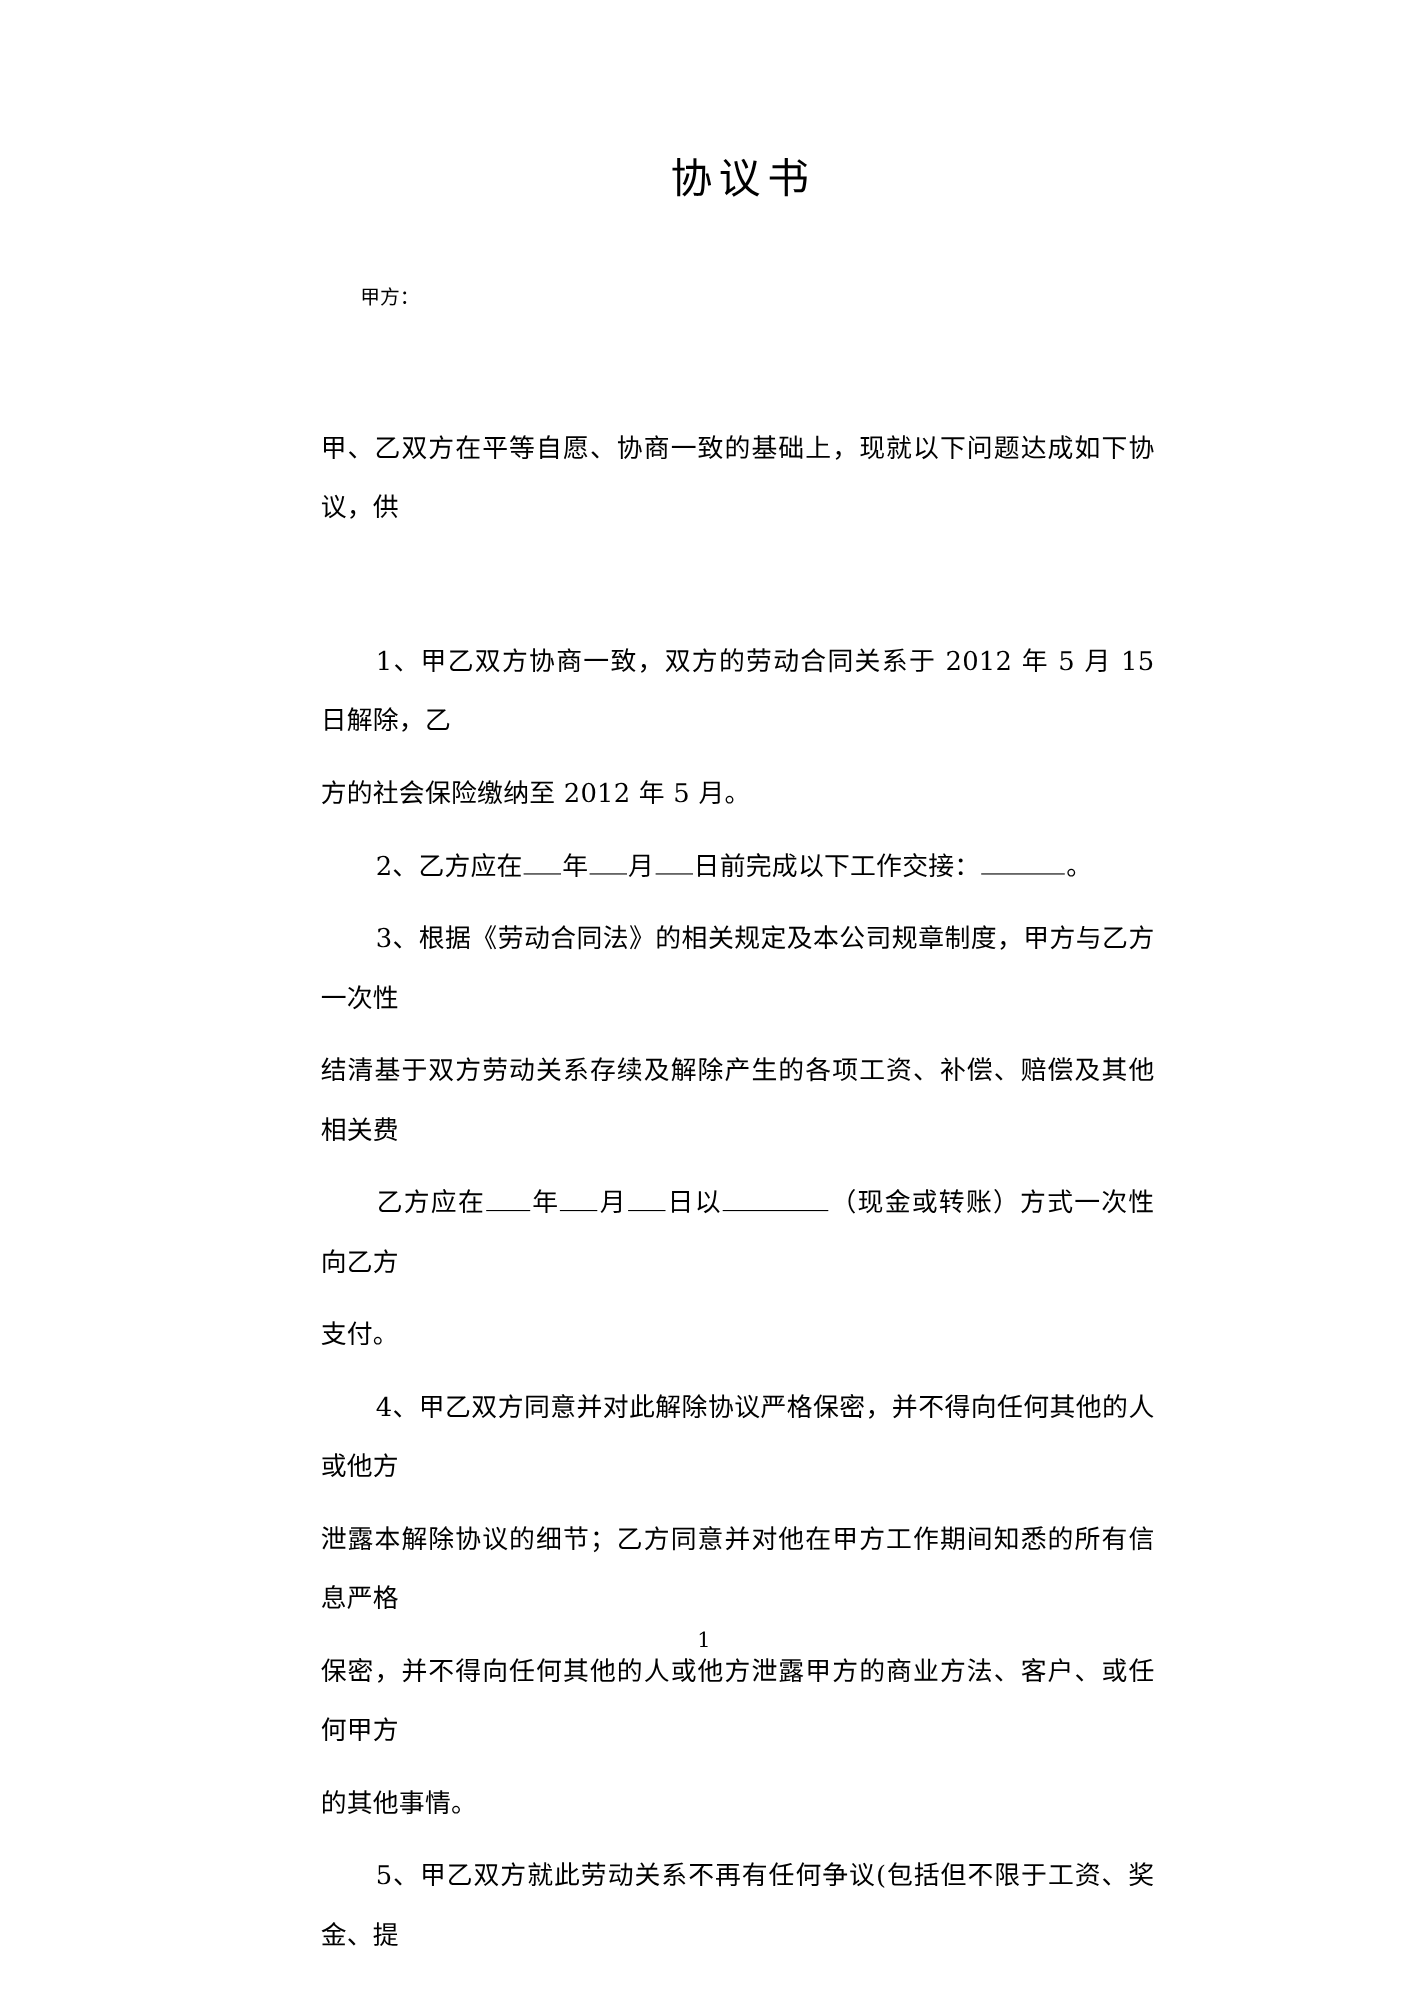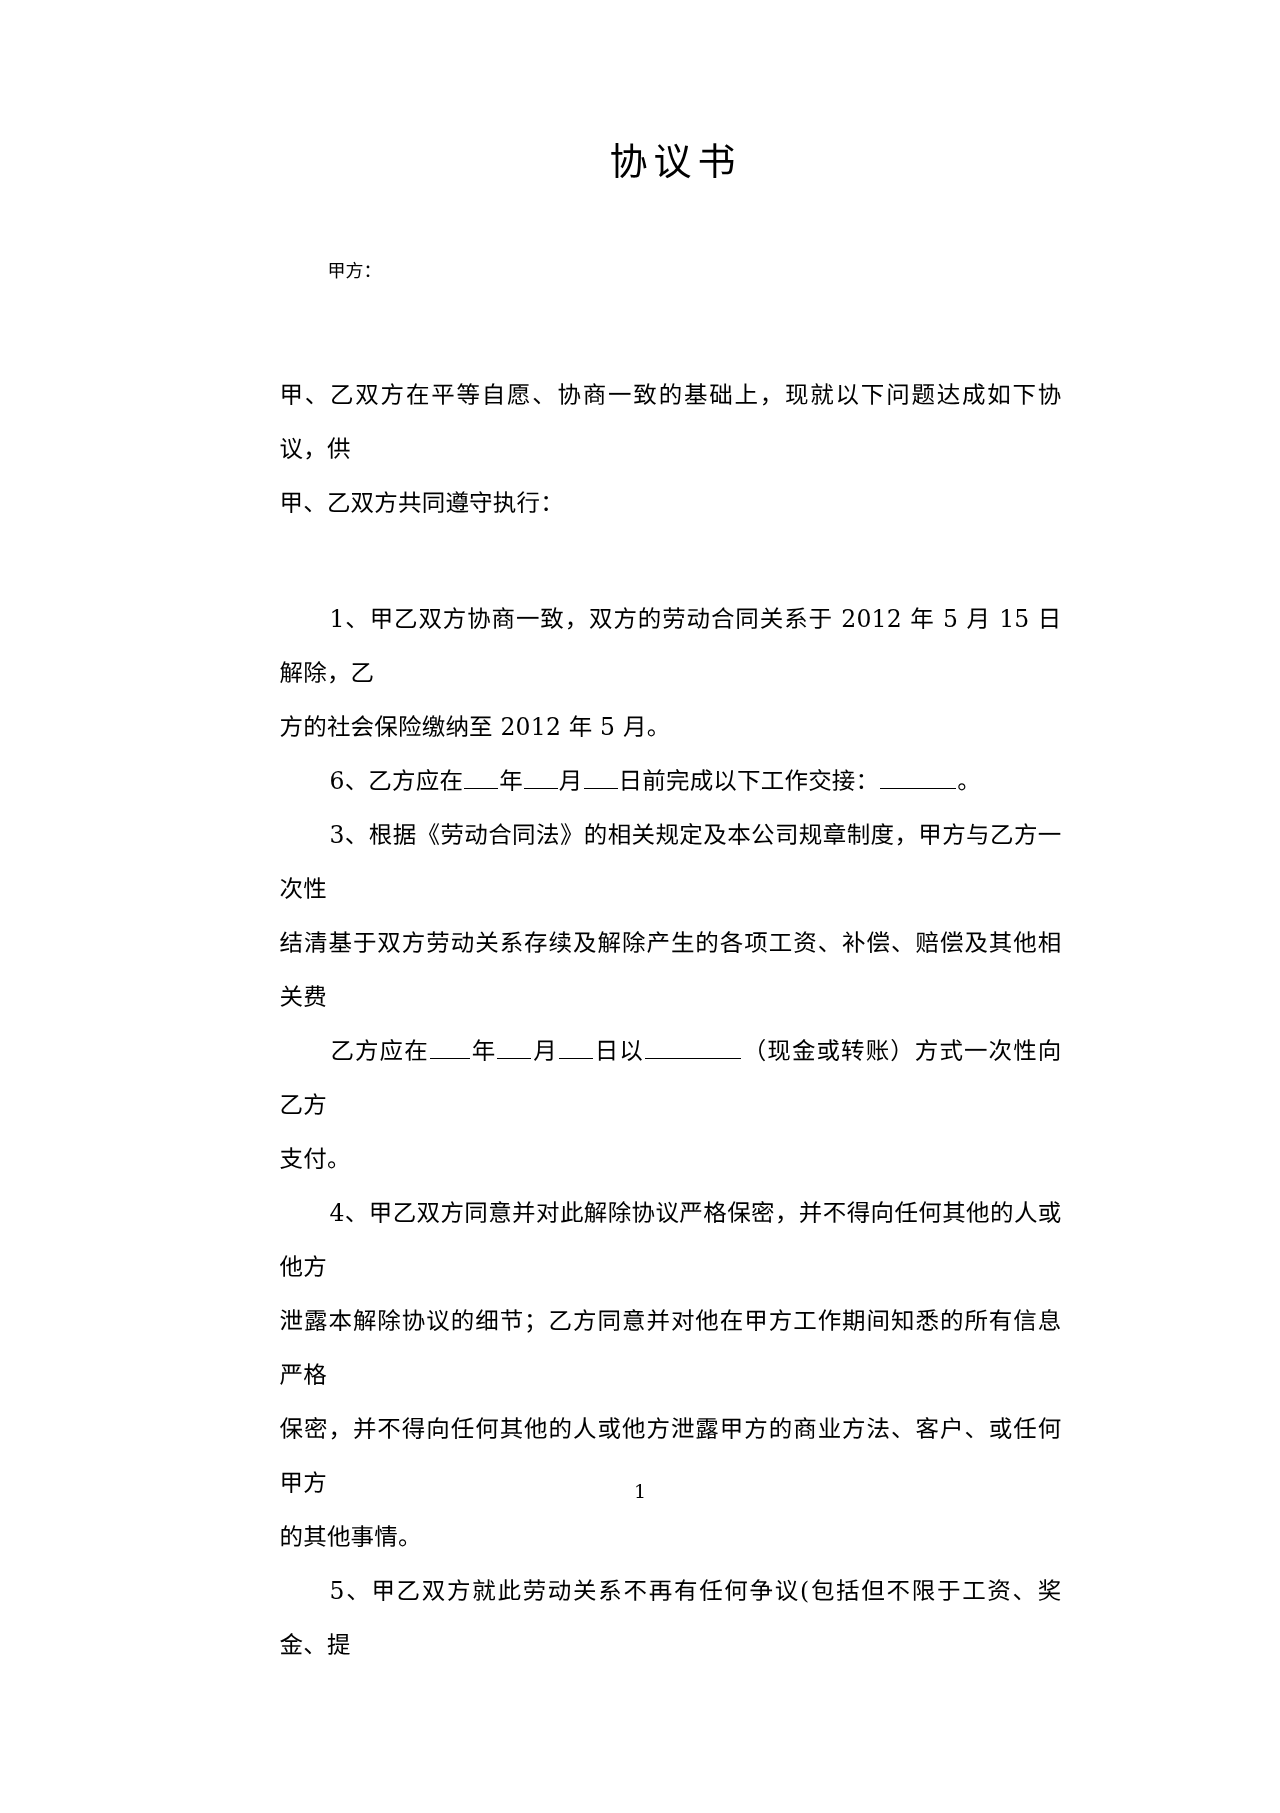--- a/index.html
+++ b/index.html
@@ -36,21 +36,21 @@
     margin: 0;
     padding-top: 140px;
     padding-left: 10px;
     font-family: "DejaVu Serif", "Liberation Serif", serif;
   }
   .spacer-after-title { height: 58px; }
   .spacer-md { height: 62px; }
   .spacer-lg { height: 70px; }
 
   p.para {
-    margin: 0;
+    margin: 12px;
     font-size: 23.5px;
     line-height: 54px;
     text-align: justify;
     text-justify: inter-ideograph;
     letter-spacing: 0.2px;
     font-family: "DejaVu Serif", "Liberation Serif", serif;
   }
   p.party {
     margin: 0;
     font-size: 18px;
@@ -100,28 +100,27 @@
     <h1 class="doc-title">协议书</h1>
 
     <div class="spacer-after-title"></div>
 
     <p class="party"><span>甲方：</span></p>
 
     <div class="spacer-lg"></div>
 
 
     <p class="para">甲、乙双方在平等自愿、协商一致的基础上，现就以下问题达成如下协议，供</p>
-    <p class="para">甲、乙双方共同遵守执行：</p>
 
     <div class="spacer-md"></div>
 
     <p class="para"><span class="indent"></span><span>1、甲乙双方协商一致，双方的劳动合同关系于 2012 年 5 月 15 日解除，乙</span></p>
     <p class="para">方的社会保险缴纳至 2012  年 5 月。</p>
 
-    <p class="para"><span class="indent"></span><span>6、乙方应在</span><span class="blank b-xs"></span><span>年</span><span class="blank b-xs"></span><span>月</span><span class="blank b-xs"></span><span>日前完成以下工作交接：</span><span class="blank b-md"></span><span>。</span></p>
+    <p class="para"><span class="indent"></span><span>2、乙方应在</span><span class="blank b-xs"></span><span>年</span><span class="blank b-xs"></span><span>月</span><span class="blank b-xs"></span><span>日前完成以下工作交接：</span><span class="blank b-md"></span><span>。</span></p>
 
     <p class="para"><span class="indent"></span><span>3、根据《劳动合同法》的相关规定及本公司规章制度，甲方与乙方一次性</span></p>
     <p class="para">结清基于双方劳动关系存续及解除产生的各项工资、补偿、赔偿及其他相关费</p>
 
     <p class="para"><span class="indent"></span><span>乙方应在</span><span class="blank b-sm"></span><span>年</span><span class="blank b-xs"></span><span>月</span><span class="blank b-xs"></span><span>日以</span><span class="blank b-xl"></span><span>（现金或转账）方式一次性向乙方</span></p>
     <p class="para">支付。</p>
 
     <p class="para"><span class="indent"></span><span>4、甲乙双方同意并对此解除协议严格保密，并不得向任何其他的人或他方</span></p>
     <p class="para">泄露本解除协议的细节；乙方同意并对他在甲方工作期间知悉的所有信息严格</p>
     <p class="para">保密，并不得向任何其他的人或他方泄露甲方的商业方法、客户、或任何甲方</p>

